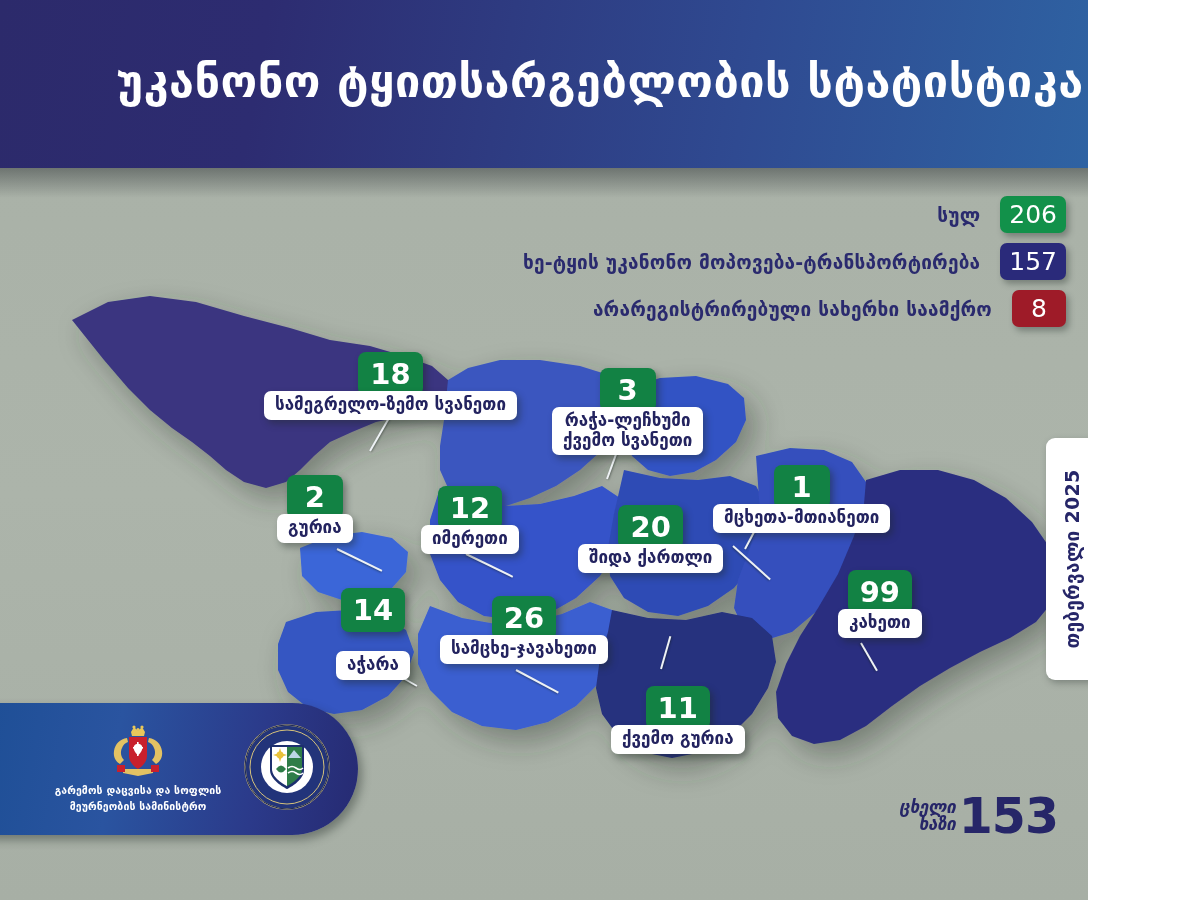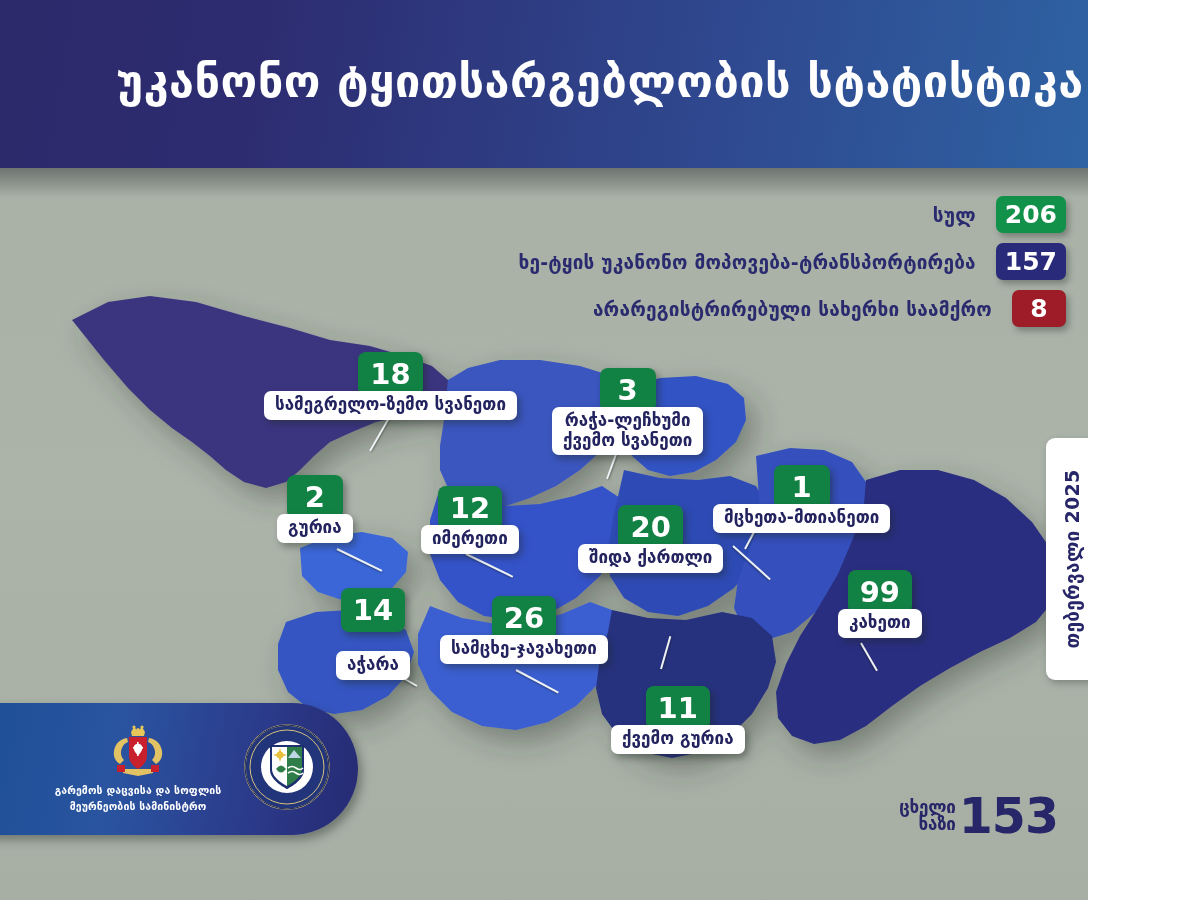--- a/index.html
+++ b/index.html
@@ -73,21 +73,21 @@
   }
   .legend-chip {
     min-width: 54px;
     height: 37px;
     border-radius: 7px;
     display: flex;
     align-items: center;
     justify-content: center;
     color: #ffffff;
     font-size: 25px;
-    font-weight: 700;
+    font-weight: 400;
     padding: 0 9px;
     box-shadow: 3px 4px 6px rgba(40,50,45,0.38);
   }
 
   
   .map-wrap {
     position: absolute;
     left: 0; top: 170px;
     width: 1200px; height: 730px;
     z-index: 2;
@@ -204,20 +204,21 @@
     color: #262668;
   }
   .hotline-words {
     display: flex;
     flex-direction: column;
     font-size: 17px;
     font-weight: 700;
     line-height: 1.02;
     text-align: right;
     letter-spacing: -0.2px;
+    font-style: italic;
   }
   .hotline-number {
     font-size: 49px;
     font-weight: 700;
     line-height: 0.88;
     margin-left: 3px;
     letter-spacing: -1px;
   }
 </style>
 </head>

